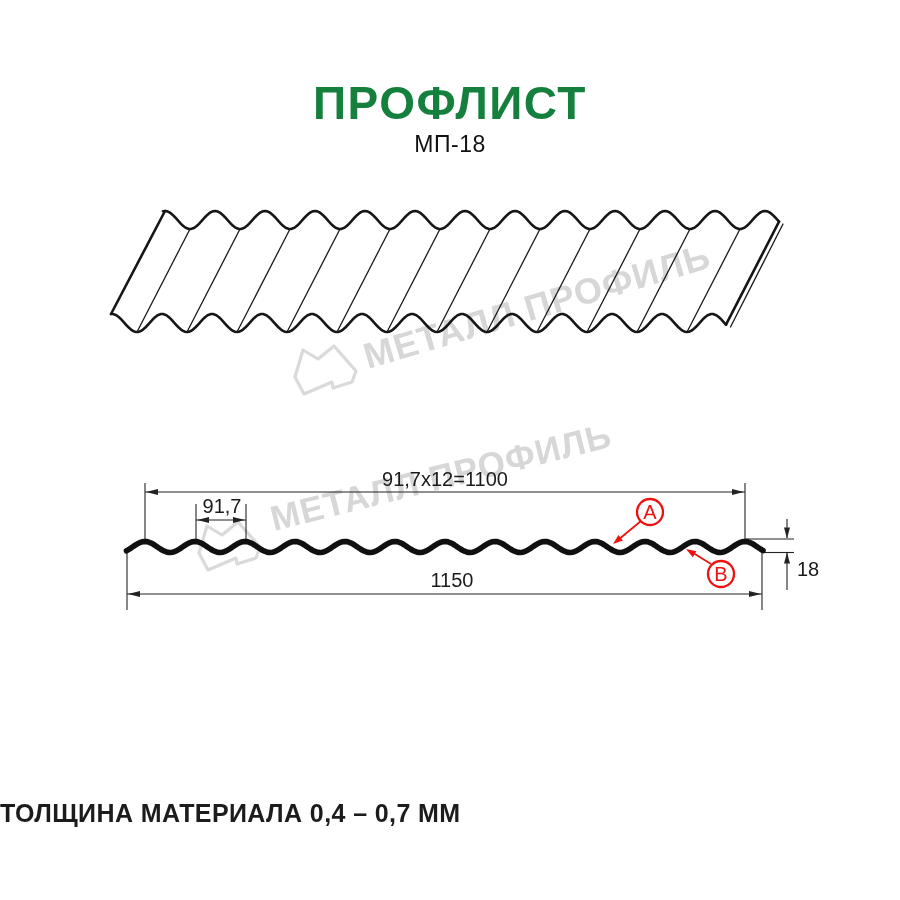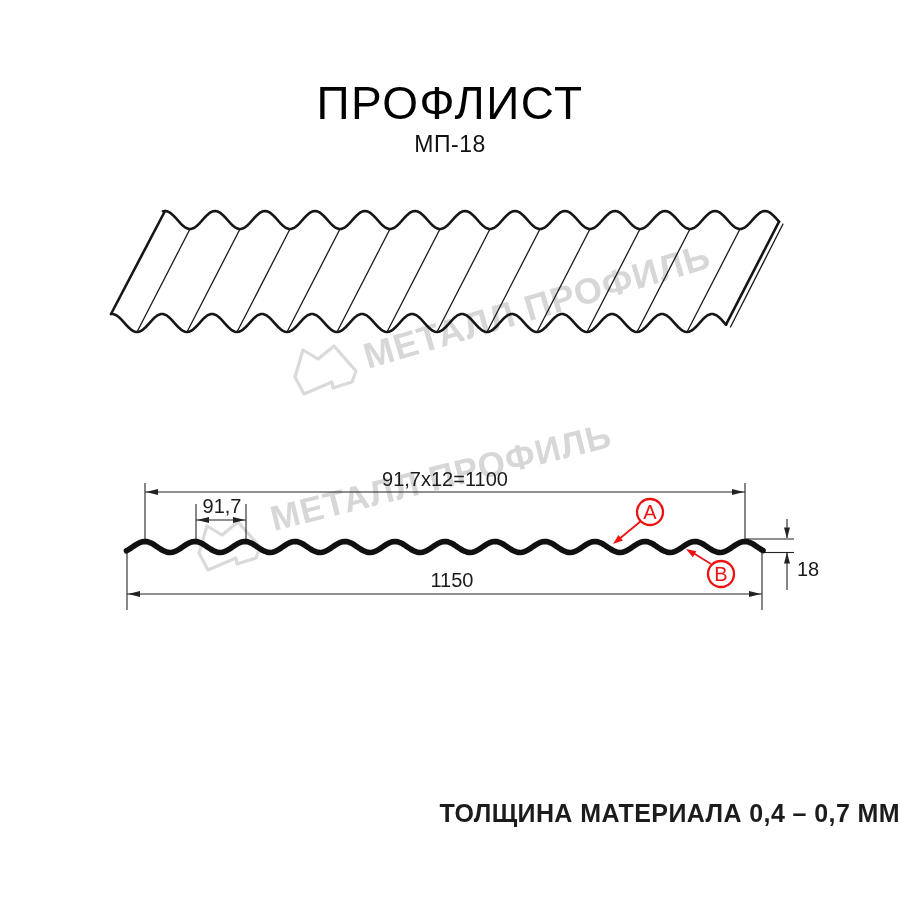--- a/index.html
+++ b/index.html
@@ -2,28 +2,28 @@
 <html><head>
 <meta charset="utf-8">
 <style>
   html,body{margin:0;padding:0;background:#ffffff;}
   .page{
     position:relative;width:900px;height:900px;background:#ffffff;overflow:hidden;
     font-family:"Liberation Sans",sans-serif;
   }
   .title{
     position:absolute;left:0;top:76px;width:900px;text-align:center;
-    font-size:46px;font-weight:400;letter-spacing:1.5px;color:#000000;
+    font-size:46px;font-weight:700;letter-spacing:1.5px;color:#15803d;
   }
   .subtitle{
     position:absolute;left:0;top:131px;width:900px;text-align:center;
     font-size:23px;font-weight:400;letter-spacing:0.5px;color:#111111;
   }
   .footer-note{
-    position:absolute;left:0;top:799px;width:900px;text-align:right;
+    position:absolute;left:0;top:799px;width:900px;text-align:left;
     font-size:25px;font-weight:700;letter-spacing:0.4px;color:#1c1c1c;
   }
   svg.scene{position:absolute;left:0;top:0;}
   
   .sheet-line{stroke:#161616;stroke-width:2.6;fill:none;stroke-linecap:round;stroke-linejoin:round;}
   .sheet-thin{stroke:#1a1a1a;stroke-width:1.3;fill:none;stroke-linecap:round;}
   .section-line{stroke:#101010;stroke-width:5.6;fill:none;stroke-linecap:round;stroke-linejoin:round;}
   .dim{stroke:#232323;stroke-width:1.1;fill:none;}
   .dim-arrow{fill:#232323;stroke:none;}
   .dim-text{fill:#1b1b1b;font-size:20px;font-family:"Liberation Sans",sans-serif;}

